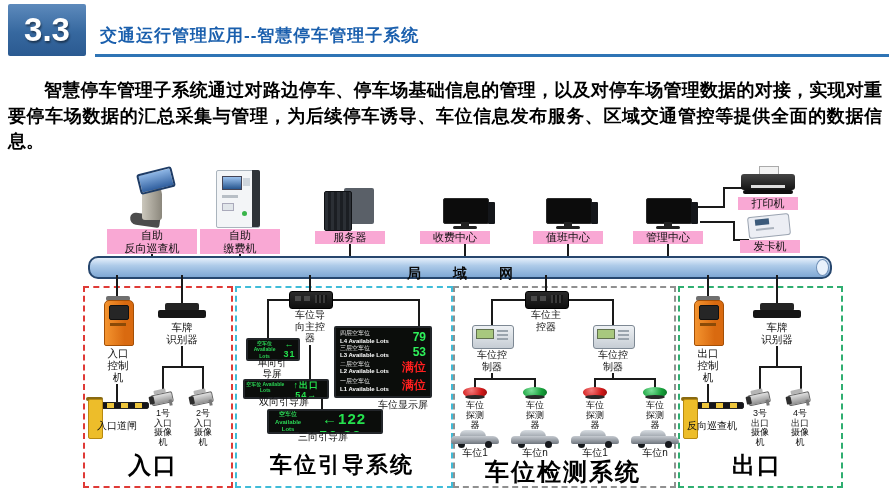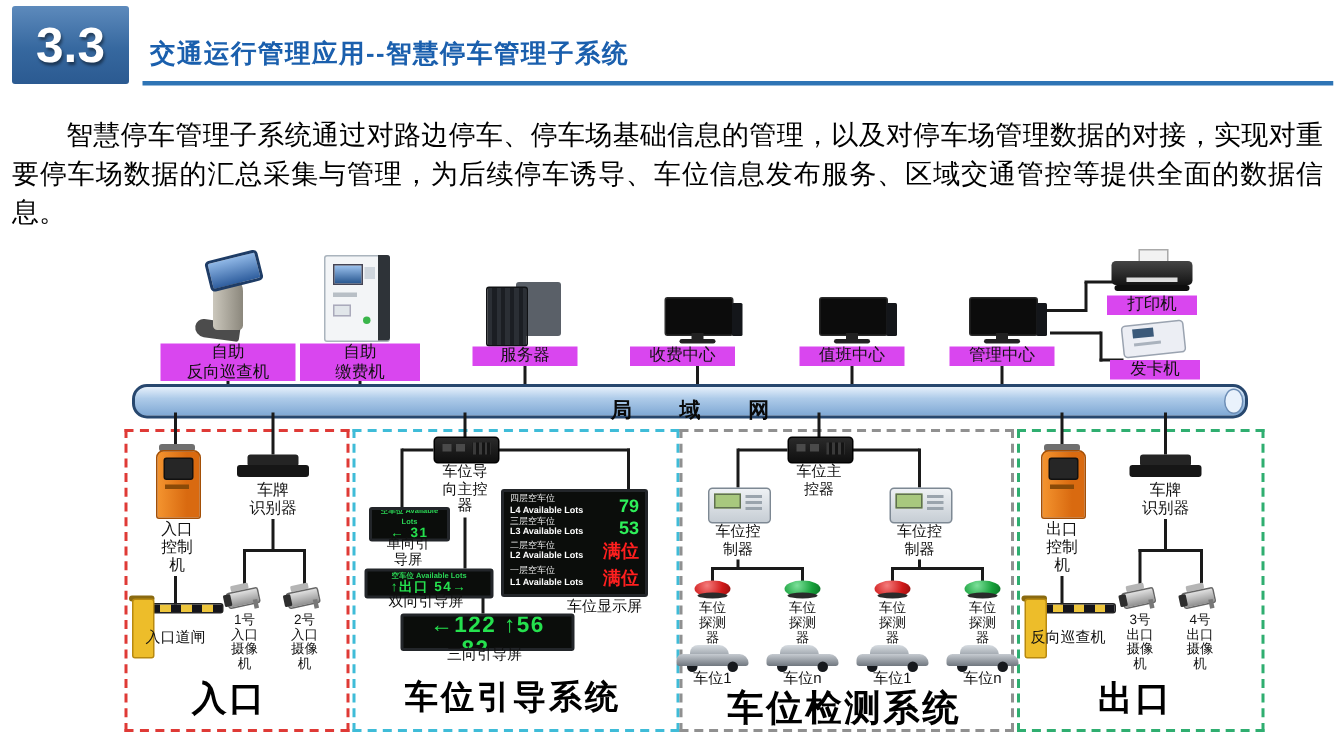--- a/index.html
+++ b/index.html
@@ -8,35 +8,35 @@
     font-family:"Liberation Sans","DejaVu Sans",sans-serif;color:#111;
   }
   .abs{position:absolute;}
   
   .badge{left:8px;top:4px;width:78px;height:52px;display:flex;align-items:center;justify-content:center;
     background:linear-gradient(180deg,#5d8abc 0%,#36689f 55%,#2b5a91 100%);
     color:#fff;font-size:33px;font-weight:800;text-shadow:1px 2px 2px rgba(0,0,0,.45);border-radius:2px;}
   .title{left:100px;top:24px;font-size:17px;font-weight:800;color:#1a5fad;letter-spacing:1px;}
   .rule{left:95px;top:54px;width:794px;height:3px;background:#2e74b5;}
   
-  .intro{left:8px;top:78px;width:874px;font-size:18px;line-height:1.42;font-weight:400;color:#000;
+  .intro{left:8px;top:78px;width:874px;font-size:18px;line-height:1.42;font-weight:700;color:#000;
     text-indent:2em;text-align:justify;}
   
   .wv{position:absolute;width:2px;background:#1a1a1a;}
   .wh{position:absolute;height:2px;background:#1a1a1a;}
   
   .bus{left:88px;top:256px;width:740px;height:19px;border-radius:10px;border:2px solid #27476e;
     background:linear-gradient(180deg,#e6f0fb 0%,#aecbe9 40%,#7fa8d4 100%);
     display:flex;align-items:center;justify-content:center;}
   .bus::after{content:"";position:absolute;right:1px;top:1px;width:11px;height:15px;border-radius:50%;
     background:#e9f2fc;border:1px solid #6c8db5;}
   .bus-label{font-size:14px;font-weight:800;color:#0a0a0a;letter-spacing:14px;padding-left:14px;margin-top:12px;}
   
   .lbl{position:absolute;text-align:center;white-space:pre-line;color:#111;font-size:10px;line-height:1.15;}
-  .wlbl{background:#d946ef;}
+  .wlbl{background:#f9a8d4;}
   .big{position:absolute;text-align:center;font-size:23px;font-weight:800;color:#000;letter-spacing:2px;}
   
   .grp{position:absolute;top:286px;height:198px;border:2px dashed;}
   .grp-entrance{left:83px;width:146px;border-color:#df3a36;}
   .grp-guidance{left:235px;width:214px;border-color:#3fbcd8;}
   .grp-detection{left:453px;width:219px;border-color:#909090;}
   .grp-exit{left:678px;width:161px;border-color:#2fae70;}
   
   .part{position:absolute;}
   
@@ -109,21 +109,21 @@
   .bar-arm{position:absolute;width:48px;height:5px;border:1px solid #222;border-radius:2px;
     background:repeating-linear-gradient(90deg,#15151a 0 7px,#edc53c 7px 14px);}
   
   .car{position:absolute;width:48px;height:17px;}
   .car-roof{left:9px;top:0;width:26px;height:8px;background:linear-gradient(180deg,#d8dde2,#959ca4);border-radius:8px 10px 2px 2px;}
   .car-body{left:0;top:6px;width:48px;height:8px;background:linear-gradient(180deg,#c6cbd1,#70777f);border-radius:8px 12px 4px 4px;}
   .car::before,.car::after{content:"";position:absolute;top:11px;width:7px;height:7px;background:#16191d;border-radius:50%;}
   .car::before{left:7px;} .car::after{left:34px;}
   
   .led{position:absolute;background:#0b0d0b;border:2px solid #23262a;border-radius:2px;color:#25e14e;
-    text-align:center;overflow:hidden;display:flex;flex-direction:column;justify-content:center;}
+    text-align:center;overflow:hidden;display:flex;flex-direction:row;justify-content:center;}
   .led-h{font-size:6px;line-height:1.25;color:#2bd455;font-weight:bold;}
   .led-v{font-weight:800;letter-spacing:1px;line-height:1.1;}
   .panel{position:absolute;background:#0b0d0b;border:2px solid #23262a;border-radius:2px;
     display:flex;flex-direction:column;justify-content:space-around;padding:2px 4px;box-sizing:border-box;}
   .prow{display:flex;align-items:center;justify-content:space-between;}
   .prow .zh{font-size:6px;color:#e8e8e8;line-height:1.2;}
   .prow .en{font-size:6px;color:#fff;font-weight:bold;line-height:1.1;}
   .pval{font-size:12px;font-weight:800;}
   .v-ok{color:#2ef05a;} .v-full{color:#ff1f1f;}
 </style>

